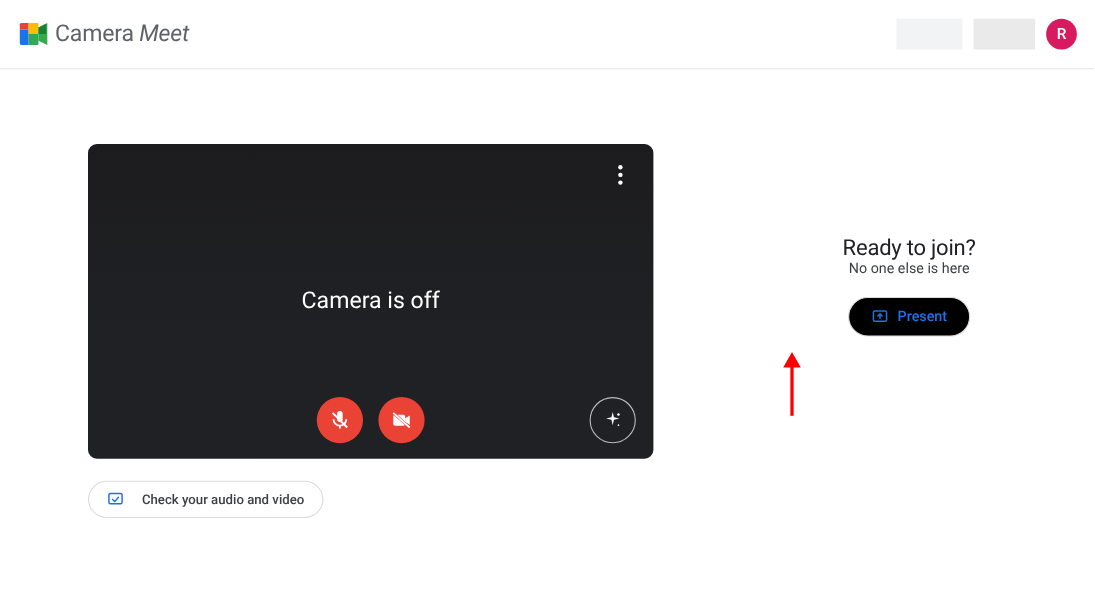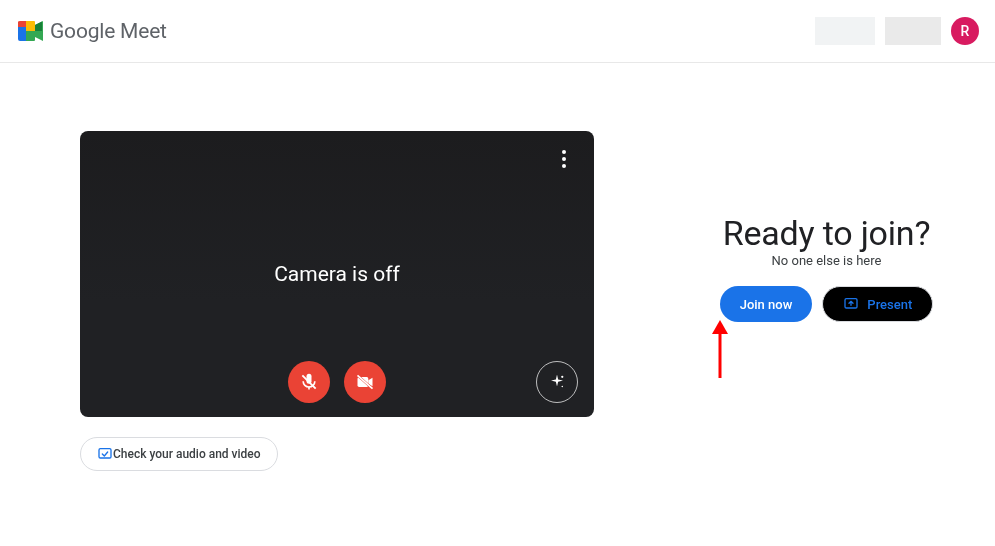--- a/index.html
+++ b/index.html
@@ -32,20 +32,21 @@
       height: 24px;
       position: relative;
     }
     .brand-text {
       font-size: 21px;
       color: #5f6368;
       letter-spacing: -0.2px;
     }
     .brand-text .light {
       font-weight: 400;
+      font-style: italic;
     }
     .header-right {
       display: flex;
       align-items: center;
       gap: 10px;
     }
     .header-placeholder {
       width: 60px;
       height: 28px;
       background: #f1f3f4;
@@ -150,21 +151,21 @@
       border: 1.5px solid rgba(255,255,255,0.7);
       display: flex;
       align-items: center;
       justify-content: center;
       cursor: pointer;
     }
     .check-av {
       margin-top: 20px;
       display: inline-flex;
       align-items: center;
-      gap: 0;
+      gap: 16px;
       border: 1px solid #dadce0;
       border-radius: 20px;
       padding: 8px 16px;
       font-size: 12px;
       color: #3c4043;
       font-weight: 500;
       cursor: pointer;
     }
     .check-av-icon {
       color: #1a73e8;
@@ -172,21 +173,21 @@
       align-items: center;
     }
     .right-col {
       flex: 1;
       display: flex;
       flex-direction: column;
       align-items: center;
       padding-top: 82px;
     }
     .ready-title {
-      font-size: 34px;
+      font-size: 20px;
       color: #202124;
       font-weight: 400;
       letter-spacing: -0.2px;
     }
     .participants-text {
       font-size: 13px;
       color: #3c4043;
     }
     .join-buttons {
       margin-top: 18px;
@@ -237,21 +238,21 @@
         <path d="M2 4 L2 20 Q2 22 4 22 L18 22 Q20 22 20 20 L20 4 Q20 2 18 2 L4 2 Q2 2 2 4 Z" fill="none"></path>
         <path d="M2 8 L2 20 Q2 22 4 22 L10 22 L10 8 Z" fill="#1a73e8"></path>
         <path d="M2 3 Q2 2 4 2 L10 2 L10 8 L2 8 Z" fill="#ea4335"></path>
         <path d="M10 2 L18 2 Q19 2 19 3 L19 12 L10 12 Z" fill="#fbbc04"></path>
         <path d="M10 12 L19 12 L19 21 Q19 22 18 22 L10 22 Z" fill="#34a853"></path>
         <path d="M19 6 L27 2 L27 22 L19 18 Z" fill="#34a853"></path>
         <path d="M19 6 L26 2.5 L26 12 L19 12 Z" fill="#188038"></path>
       </svg>
     </span>
     <span class="brand-text">
-      <span>Google</span>
+      <span>Camera</span>
       <span class="light">Meet</span>
     </span>
   </div>
   <div class="header-right">
     <div class="header-placeholder wide"></div>
     <div class="header-placeholder second"></div>
     <div class="avatar">
       <span>R</span>
     </div>
   </div>
@@ -308,23 +309,20 @@
         </svg>
       </span>
       <span>Check your audio and video</span>
     </div>
   </div>
 
   <div class="right-col">
     <div class="ready-title">Ready to join?</div>
     <div class="participants-text">No one else is here</div>
     <div class="join-buttons">
-      <div class="btn primary">
-        <span>Join now</span>
-      </div>
       <div class="btn outline">
         <span class="present-icon">
           <svg width="16" height="16" viewBox="0 0 24 24" fill="none" stroke="#1a73e8" stroke-width="2">
             <rect x="3" y="4" width="18" height="14" rx="2"></rect>
             <path d="M12 8 L12 14 M9 11 L12 8 L15 11" stroke-linecap="round" stroke-linejoin="round"></path>
           </svg>
         </span>
         <span>Present</span>
       </div>
     </div>

